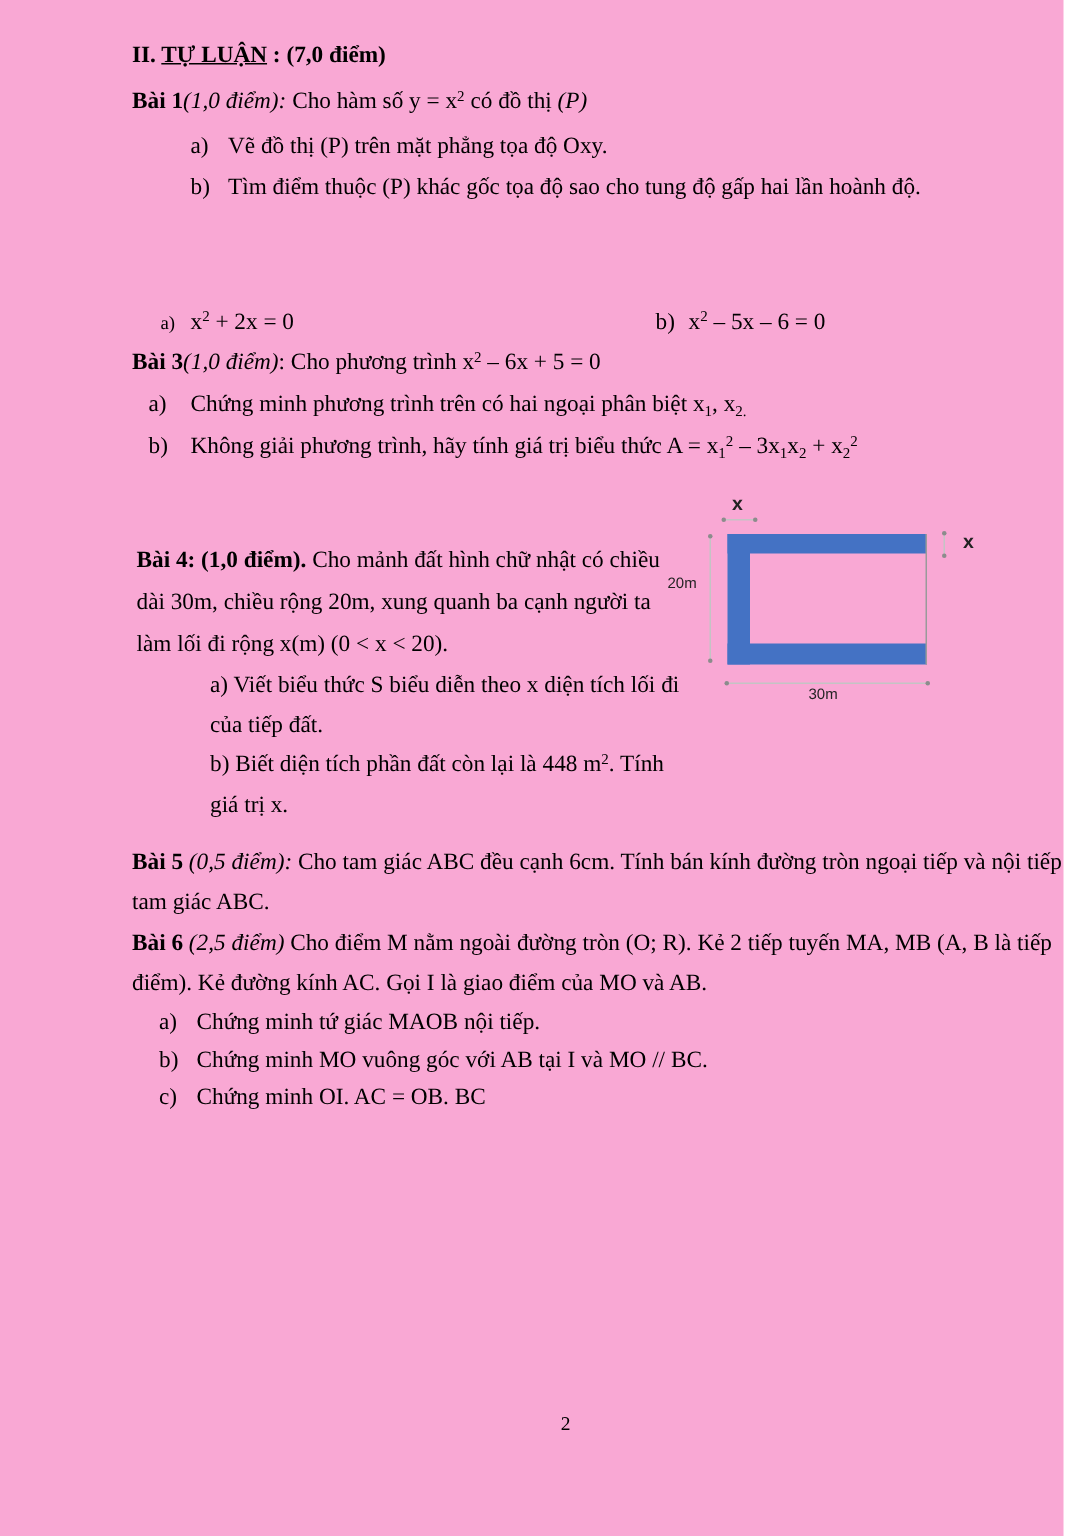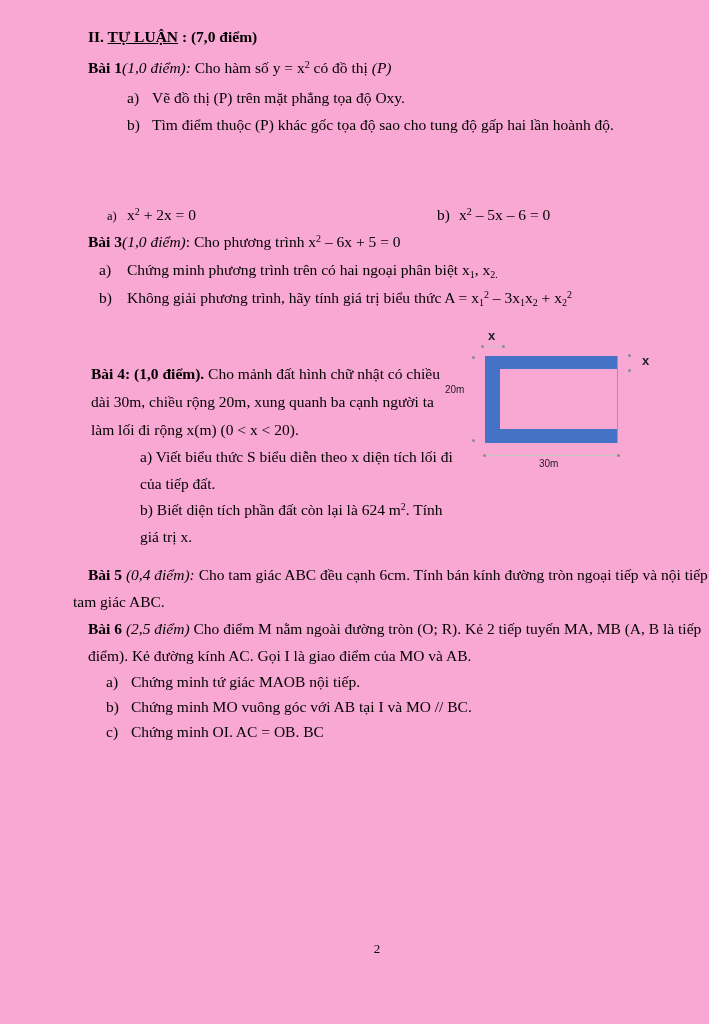--- a/index.html
+++ b/index.html
@@ -100,42 +100,42 @@
 
   <div class="line" style="left:88px; top:231px"><span class="s-b">Bài 3</span><span class="s-i">(1,0 điểm)</span><span>: Cho phương trình x</span><span class="s-sup">2</span><span> – 6x + 5 = 0</span></div>
   <div class="line" style="left:99px; top:259px"><span class="marker w28">a)</span><span><span>Chứng minh phương trình trên có hai ngoại phân biệt x</span><span class="s-sub">1</span><span>, x</span><span class="s-sub">2.</span></span></div>
   <div class="line" style="left:99px; top:287px"><span class="marker w28">b)</span><span><span>Không giải phương trình, hãy tính giá trị biểu thức A = x</span><span class="s-sub">1</span><span class="s-sup">2</span><span> – 3x</span><span class="s-sub">1</span><span>x</span><span class="s-sub">2</span><span> + x</span><span class="s-sub">2</span><span class="s-sup">2</span></span></div>
 
   <div class="line" style="left:91px; top:363px"><span class="s-b">Bài 4: (1,0 điểm).</span><span> Cho mảnh đất hình chữ nhật có chiều</span></div>
   <div class="line" style="left:91px; top:391px"><span>dài 30m, chiều rộng 20m, xung quanh ba cạnh người ta</span></div>
   <div class="line" style="left:91px; top:419px"><span>làm lối đi rộng x(m) (0 &lt; x &lt; 20).</span></div>
   <div class="line" style="left:140px; top:446px"><span>a) Viết biểu thức S biểu diễn theo x diện tích lối đi</span></div>
   <div class="line" style="left:140px; top:473px"><span>của tiếp đất.</span></div>
-  <div class="line" style="left:140px; top:499px"><span>b) Biết diện tích phần đất còn lại là 624 m</span><span class="s-sup">2</span><span>. Tính</span></div>
+  <div class="line" style="left:140px; top:499px"><span>b) Biết diện tích phần đất còn lại là 448 m</span><span class="s-sup">2</span><span>. Tính</span></div>
   <div class="line" style="left:140px; top:526px"><span>giá trị x.</span></div>
 
   <div class="figure">
     <div class="fig-rect">
       <div class="bar bar-top"></div>
       <div class="bar bar-bottom"></div>
       <div class="bar bar-left"></div>
       <div class="right-edge"></div>
     </div>
     <div class="fig-label lbl-x lbl-x-top">x</div>
     <div class="dim dim-h-top"></div>
     <div class="fig-label lbl-x lbl-x-right">x</div>
     <div class="dim dim-v-right"></div>
     <div class="fig-label lbl-dim lbl-20m">20m</div>
     <div class="dim dim-v-left"></div>
     <div class="fig-label lbl-dim lbl-30m">30m</div>
     <div class="dim dim-h-bottom"></div>
   </div>
 
-  <div class="line" style="left:88px; top:564px"><span class="s-b">Bài 5</span><span class="s-i"> (0,4 điểm):</span><span> Cho tam giác ABC đều cạnh 6cm. Tính bán kính đường tròn ngoại tiếp và nội tiếp</span></div>
-  <div class="line" style="left:73px; top:591px"><span>tam giác ABC.</span></div>
+  <div class="line" style="left:88px; top:564px"><span class="s-b">Bài 5</span><span class="s-i"> (0,5 điểm):</span><span> Cho tam giác ABC đều cạnh 6cm. Tính bán kính đường tròn ngoại tiếp và nội tiếp</span></div>
+  <div class="line" style="left:88px; top:591px"><span>tam giác ABC.</span></div>
 
   <div class="line" style="left:88px; top:618px"><span class="s-b">Bài 6</span><span class="s-i"> (2,5 điểm)</span><span> Cho điểm M nằm ngoài đường tròn (O; R). Kẻ 2 tiếp tuyến MA, MB (A, B là tiếp</span></div>
   <div class="line" style="left:88px; top:645px"><span>điểm). Kẻ đường kính AC. Gọi I là giao điểm của MO và AB.</span></div>
   <div class="line" style="left:106px; top:671px"><span class="marker w25">a)</span><span><span>Chứng minh tứ giác MAOB nội tiếp.</span></span></div>
   <div class="line" style="left:106px; top:696px"><span class="marker w25">b)</span><span><span>Chứng minh MO vuông góc với AB tại I và MO // BC.</span></span></div>
   <div class="line" style="left:106px; top:721px"><span class="marker w25">c)</span><span><span>Chứng minh OI. AC = OB. BC</span></span></div>
 
   <div class="page-number">2</div>
 
 </div>

